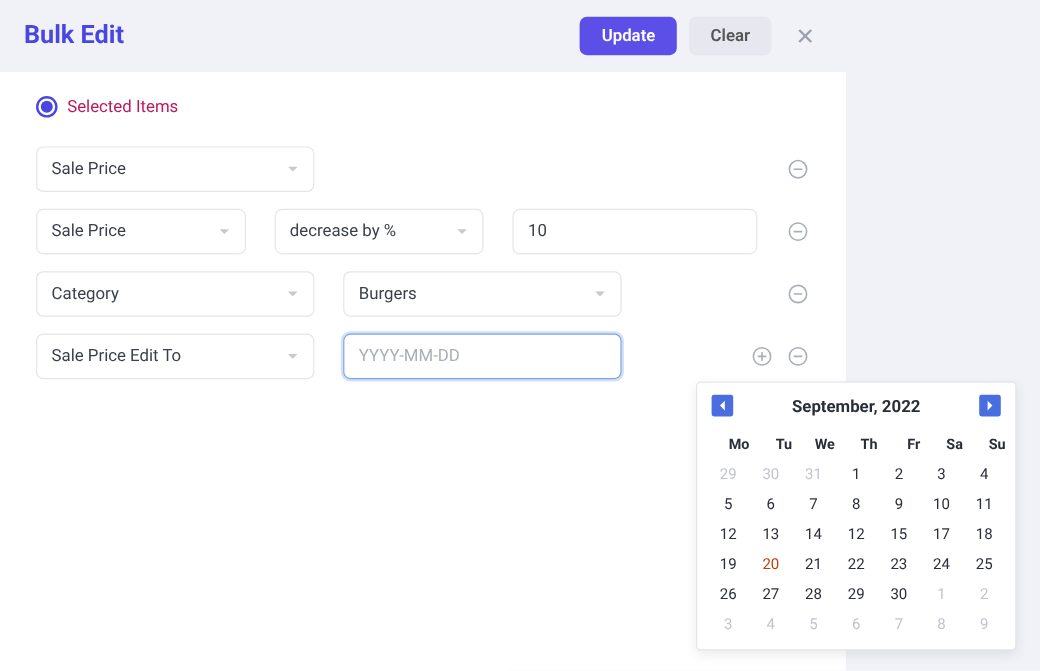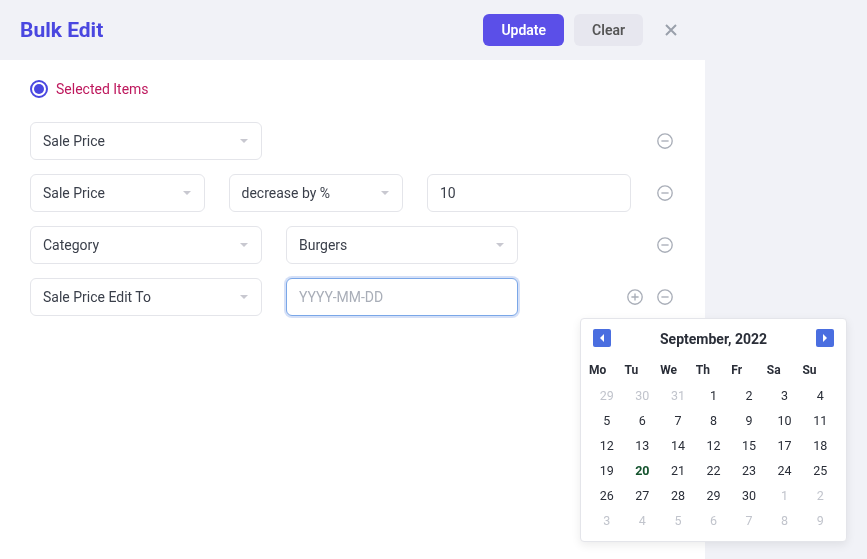--- a/index.html
+++ b/index.html
@@ -193,32 +193,32 @@
     color: #2a2e38;
   }
   .dp-grid {
     display: grid;
     grid-template-columns: repeat(7, 1fr);
   }
   .dp-head {
     font-size: 12px;
     font-weight: 700;
     color: #2a2e38;
-    text-align: left;
+    text-align: right;
     padding: 6px 0;
   }
   .dp-cell {
     font-size: 12.5px;
     color: #2a2e38;
     text-align: center;
     padding: 5px 0;
     cursor: pointer;
   }
   .dp-cell.out { color: #c1c4cc; }
-  .dp-cell.today { color: #14532d; font-weight: 700; }
+  .dp-cell.today { color: #c2410c; font-weight: 400; }
   input::placeholder { color: #a9aeb8; }
 </style>
 </head>
 <body>
 
 <div class="modal">
 
   <div class="header">
     <div class="title">Bulk Edit</div>
     <div class="header-actions">

